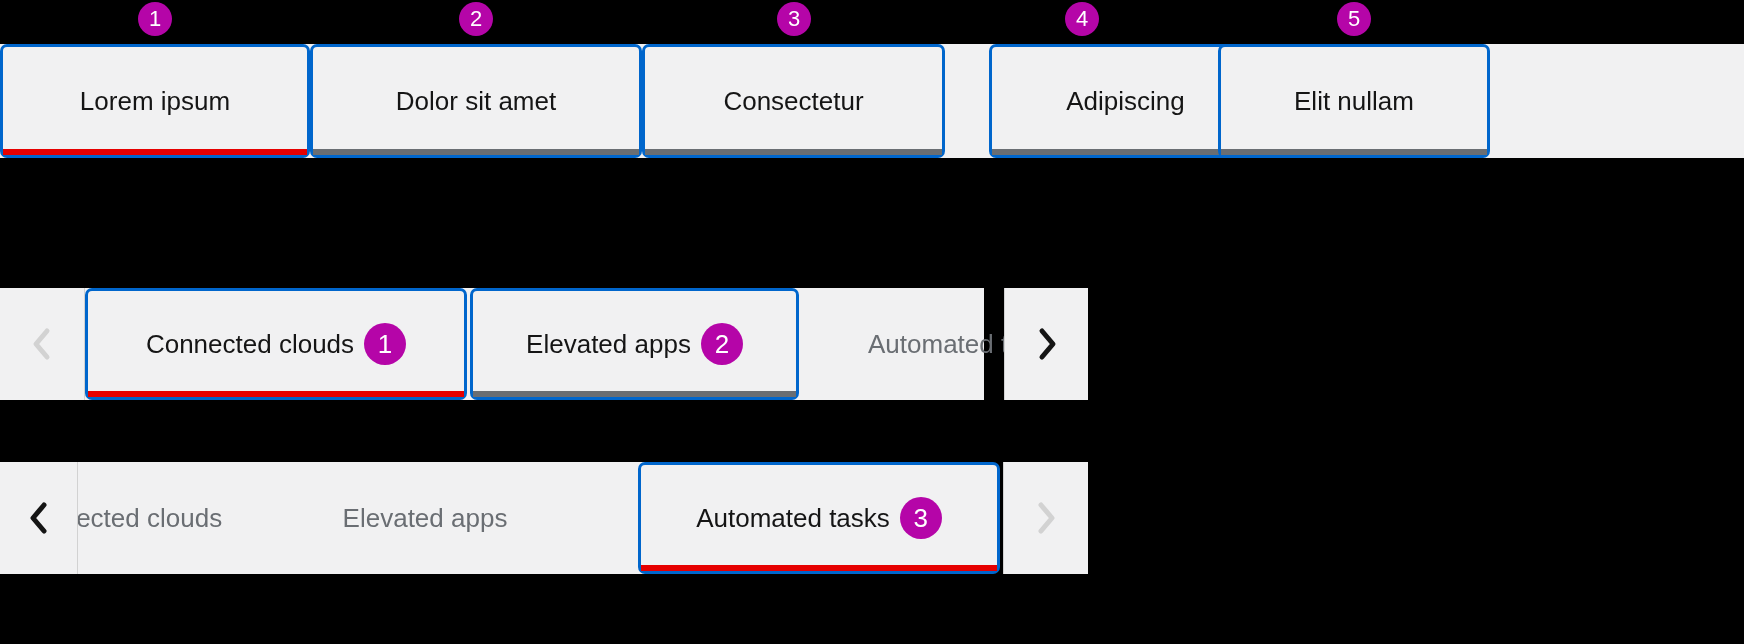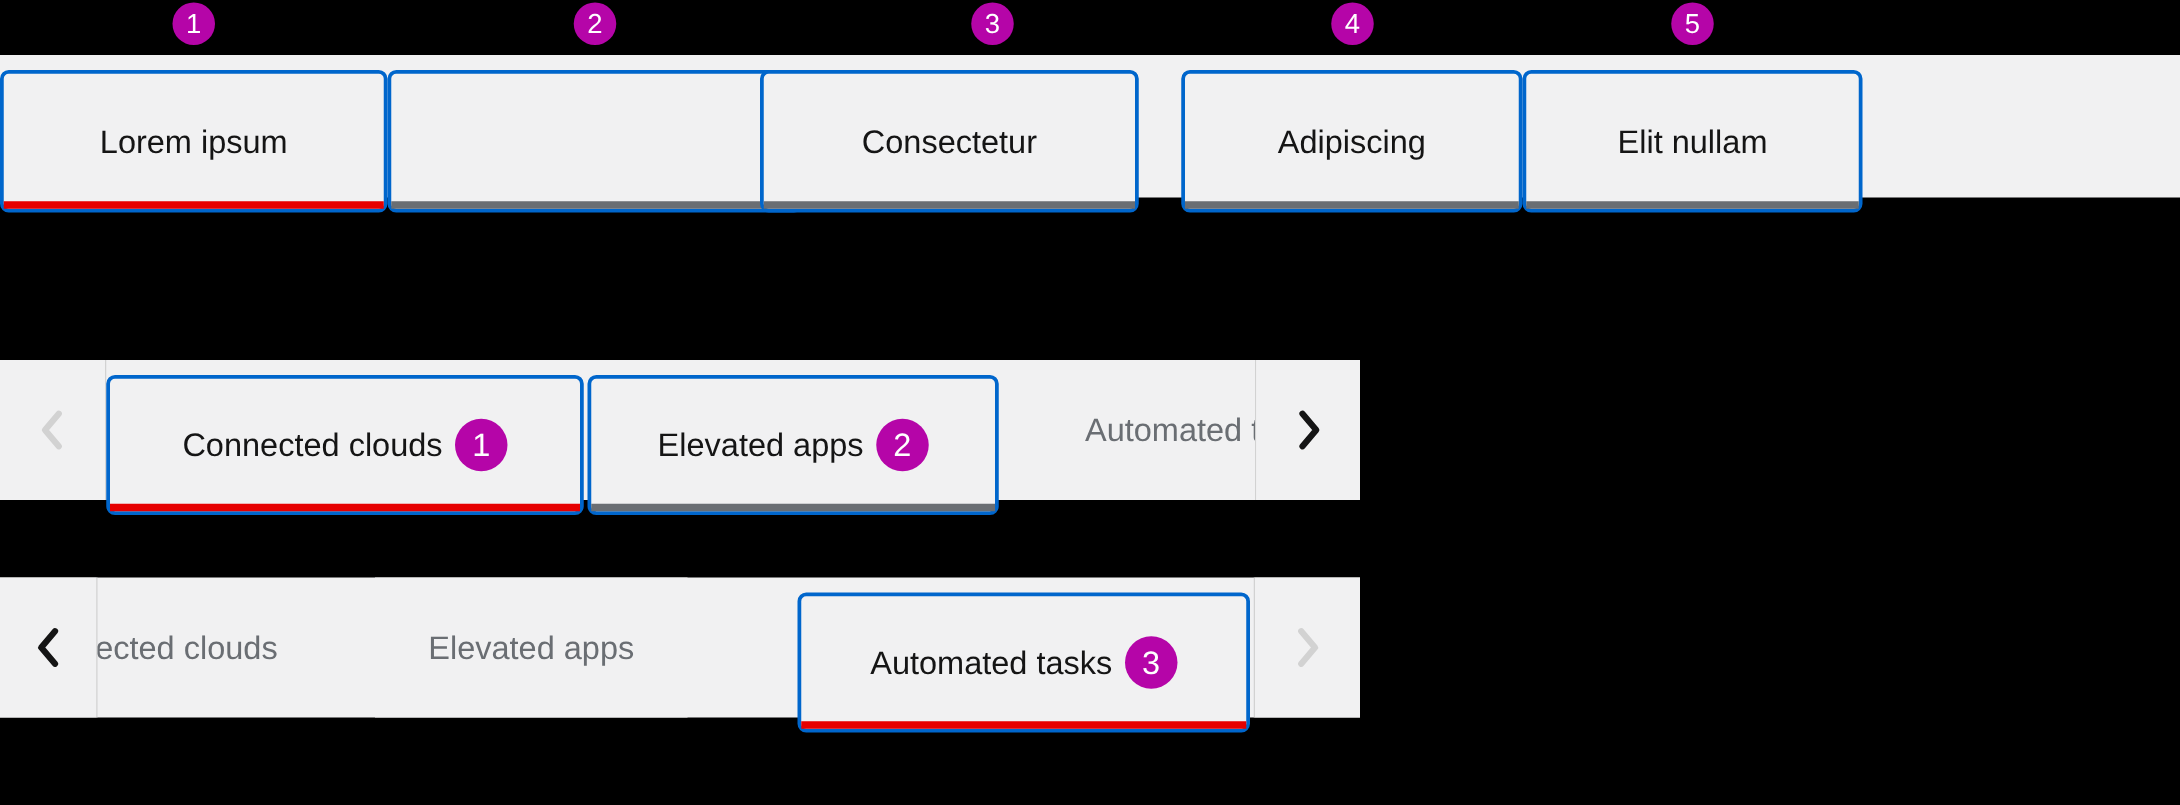--- a/index.html
+++ b/index.html
@@ -20,27 +20,27 @@
   body{font-family:"Liberation Sans", sans-serif;}
   .canvas{position:relative;width:1744px;height:644px;background:var(--canvas-bg);overflow:hidden;}
 
   
   .anno-badge{position:absolute;top:2px;width:34px;height:34px;border-radius:50%;
     background:var(--badge-magenta);color:#fff;font-size:22px;line-height:34px;text-align:center;}
 
   
   .bar{position:absolute;background:var(--bar-bg);}
   .bar-static{top:44px;left:0;width:1744px;height:114px;}
-  .bar-scroll{left:0;width:1088px;height:112px;}
+  .bar-scroll{left:0;width:984px;height:112px;}
   .bar-scroll.start{top:288px;}
   .bar-scroll.end{top:462px;}
 
   .tab{position:absolute;top:0;height:100%;display:flex;align-items:center;justify-content:center;
     gap:10px;background:var(--bar-bg);font-size:26px;color:var(--text-dark);z-index:2;}
-  .tab.focusring{border:3px solid var(--focus-blue);border-radius:7px;margin-top:12px;}
+  .tab.focusring{border:3px solid var(--focus-blue);border-radius:7px;}
   .tab .strip{position:absolute;left:0;right:0;bottom:0;height:6px;}
   .strip.red{background:var(--selected-red);}
   .strip.gray{background:var(--unselected-underline);}
   .tab .inline-badge{width:42px;height:42px;border-radius:50%;background:var(--badge-magenta);
     color:#fff;font-size:26px;line-height:42px;text-align:center;flex:0 0 auto;}
   .tab.clipped{overflow:hidden;justify-content:flex-start;border:none;background:transparent;z-index:1;}
   .tab.clipped .lbl{white-space:nowrap;}
   .graytext{color:var(--text-gray);}
 
   .scroll-btn{position:absolute;top:0;height:100%;display:flex;align-items:center;justify-content:center;background:var(--bar-bg);z-index:1;}
@@ -62,27 +62,28 @@
   <div class="anno-badge" style="left:777px;">3</div>
   <div class="anno-badge" style="left:1065px;">4</div>
   <div class="anno-badge" style="left:1337px;">5</div>
 
   <div class="bar bar-static">
     <div class="tab focusring" style="left:0;width:310px;">
       <span class="lbl">Lorem ipsum</span>
       <span class="strip red"></span>
     </div>
     <div class="tab focusring" style="left:310px;width:332px;">
+      <span class="lbl">Dolor sit amet</span>
       <span class="strip gray"></span>
     </div>
-    <div class="tab focusring" style="left:608px;width:303px;justify-content:center;">
+    <div class="tab focusring" style="left:642px;width:303px;justify-content:center;">
       <span class="lbl">Consectetur</span>
       <span class="strip gray"></span>
     </div>
-    <div class="tab focusring" style="left:945px;width:273px;">
+    <div class="tab focusring" style="left:989px;width:273px;">
       <span class="lbl">Adipiscing</span>
       <span class="strip gray"></span>
     </div>
     <div class="tab focusring" style="left:1218px;width:272px;text-align:center;">
       <span class="lbl">Elit nullam</span>
       <span class="strip gray"></span>
     </div>
   </div>
 
   <div class="bar bar-scroll start">

